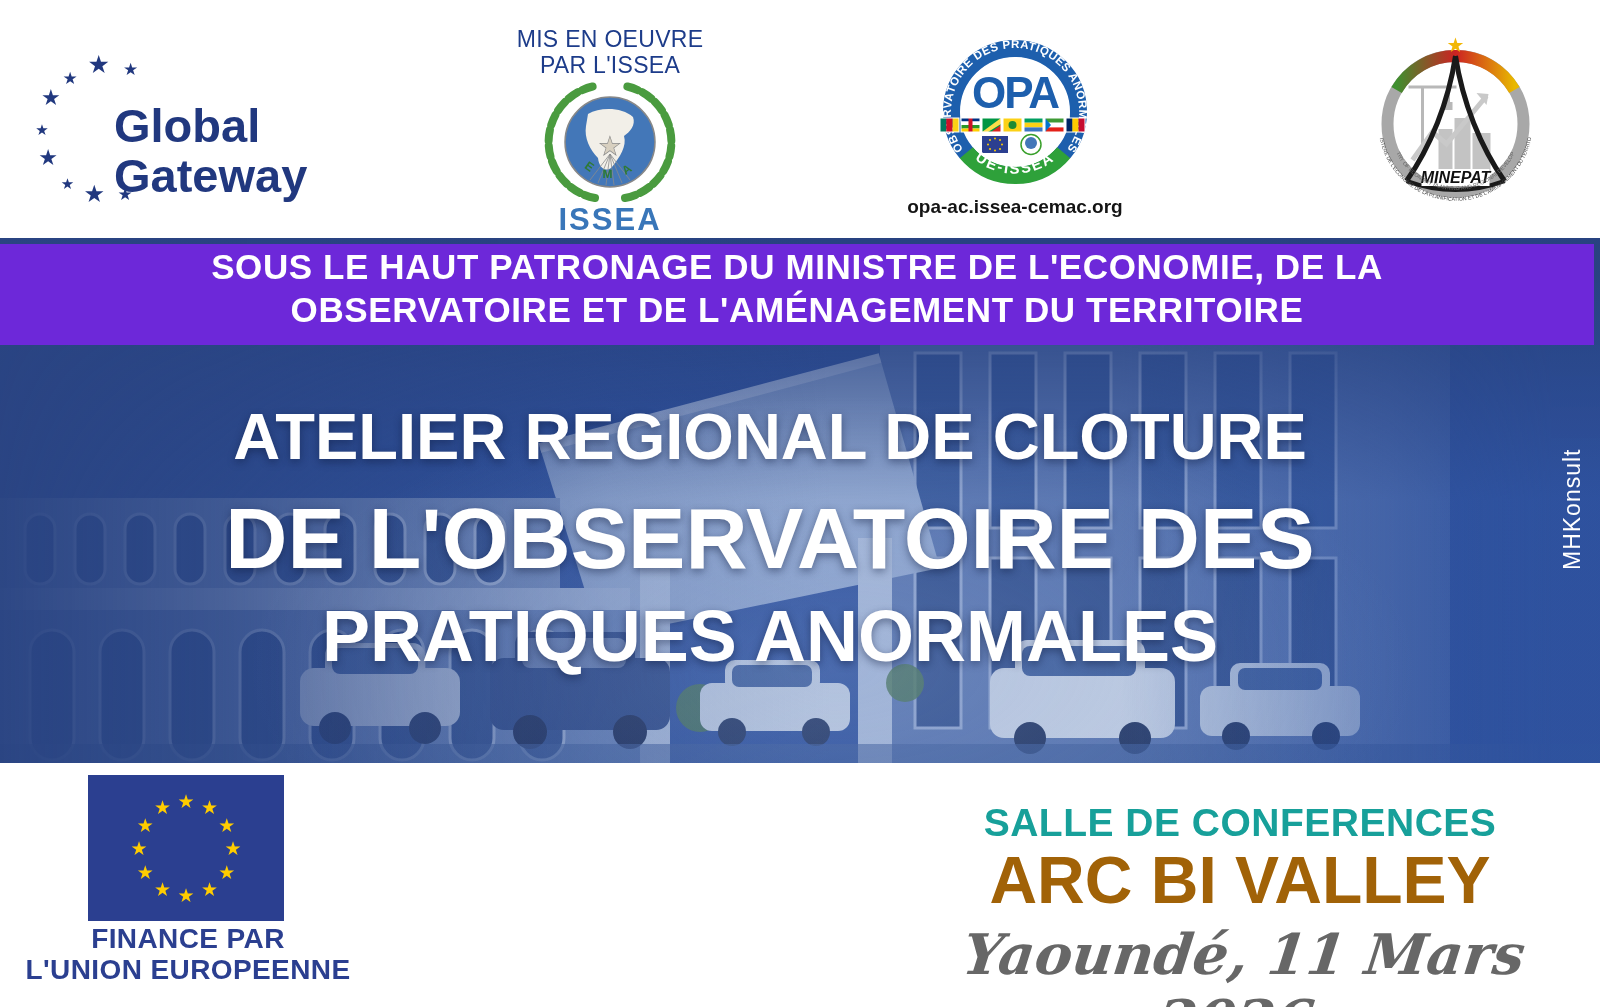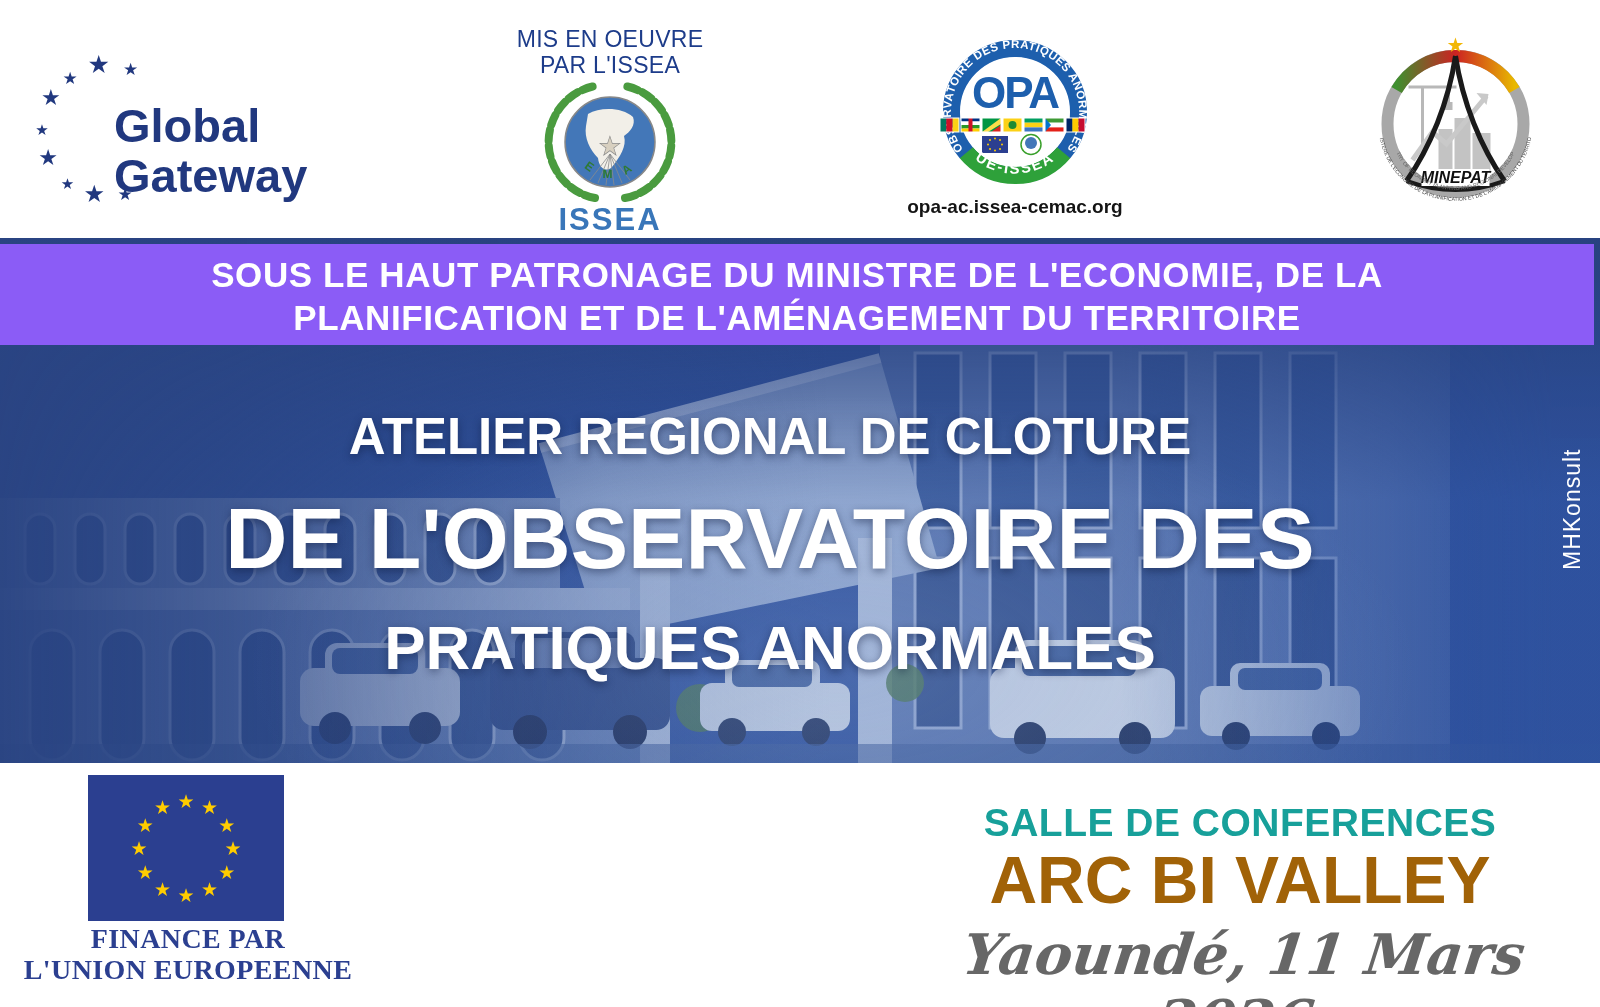--- a/index.html
+++ b/index.html
@@ -20,39 +20,39 @@
   .blue-section{position:absolute;top:238px;left:0;width:1600px;height:525px;background:#3b5b9d;overflow:hidden;}
   .photo-bg{position:absolute;top:0;left:0;}
   .photo-overlay{position:absolute;top:0;left:0;width:1600px;height:525px;
     background:
       radial-gradient(ellipse 900px 420px at 52% 82%, rgba(150,172,214,0.28), rgba(150,172,214,0) 65%),
       linear-gradient(to right, rgba(42,68,130,0.97) 0%, rgba(42,68,130,0.72) 14%, rgba(42,68,130,0.15) 38%, rgba(42,68,130,0) 52%),
       linear-gradient(to bottom, rgba(40,66,128,0.97) 7%, rgba(40,66,128,0.55) 27%, rgba(40,66,128,0.06) 50%),
       linear-gradient(to left, rgba(47,83,160,0.97) 3%, rgba(47,83,160,0.5) 13%, rgba(47,83,160,0) 30%);
   }
   .green-banner{
-    position:absolute;top:6px;left:0;width:1594px;height:101px;background:#8b5cf6;
-    color:#fff;text-align:center;font-weight:bold;padding-top:9px;box-sizing:border-box;
+    position:absolute;top:6px;left:0;width:1594px;height:101px;background:#6d28d9;
+    color:#fff;text-align:center;font-weight:bold;padding-top:1px;box-sizing:border-box;
   }
   .green-banner .bl{font-size:35px;line-height:43px;letter-spacing:.6px;}
   .title-wrap{position:absolute;left:20px;right:80px;top:160px;text-align:center;color:#fff;font-weight:bold;
     text-shadow:0 3px 8px rgba(10,22,55,.45);}
-  .title-l1{font-size:51px;line-height:78px;letter-spacing:0;}
+  .title-l1{font-size:65px;line-height:78px;letter-spacing:0;}
   .title-l2{font-size:86px;line-height:92px;margin-top:16px;}
-  .title-l3{font-size:62px;line-height:92px;margin-top:18px;}
+  .title-l3{font-size:72px;line-height:92px;margin-top:6px;}
   .watermark{
     position:absolute;right:14px;top:200px;height:132px;
     writing-mode:vertical-rl;transform:rotate(180deg);
     color:#ffffff;font-size:23px;letter-spacing:1px;font-weight:normal;
   }
   
   .footer{position:absolute;top:763px;left:0;width:1600px;height:244px;background:#fff;}
   .eu-flag{position:absolute;left:88px;top:12px;}
   .finance{position:absolute;left:16px;top:160px;width:344px;text-align:center;
-    color:#2b3f90;font-weight:800;font-size:28px;line-height:31px;letter-spacing:.4px;font-family:Liberation Serif, serif;}
+    color:#2b3f90;font-weight:800;font-size:28px;line-height:31px;letter-spacing:.4px;}
   .venue{position:absolute;left:950px;top:38px;width:580px;text-align:center;}
   .venue-l1{color:#17a09a;font-weight:800;font-size:39px;line-height:44px;letter-spacing:.5px;}
   .venue-l2{color:#a16207;font-weight:800;font-size:66px;line-height:70px;letter-spacing:0;}
   .venue-date{color:#676767;font-size:56px;line-height:66px;margin-top:6px;
     font-family:"DejaVu Serif",serif;font-style:italic;font-weight:bold;transform:skewX(-7deg);}
 </style>
 </head>
 <body>
 
 <div class="poster">
@@ -307,21 +307,21 @@
             <circle cx="1326" cy="498" r="14" fill="#22355f"></circle>
         </g>
         <rect x="0" y="506" width="1600" height="19" fill="#41619f" opacity="0.6"></rect>
       </g>
     </svg>
 
     <div class="photo-overlay"></div>
 
     <div class="green-banner">
       <div class="bl">SOUS LE HAUT PATRONAGE DU MINISTRE DE L'ECONOMIE, DE LA</div>
-      <div class="bl">PLANIFICATION ET DE L'AMÉNAGEMENT DU TERRITOIRE</div>
+      <div class="bl">OBSERVATOIRE ET DE L'AMÉNAGEMENT DU TERRITOIRE</div>
     </div>
 
     <div class="title-wrap">
       <div class="title-l1">ATELIER REGIONAL DE CLOTURE</div>
       <div class="title-l2">DE L'OBSERVATOIRE DES</div>
       <div class="title-l3">PRATIQUES ANORMALES</div>
     </div>
 
     <div class="watermark">MHKonsult</div>
   </div>

